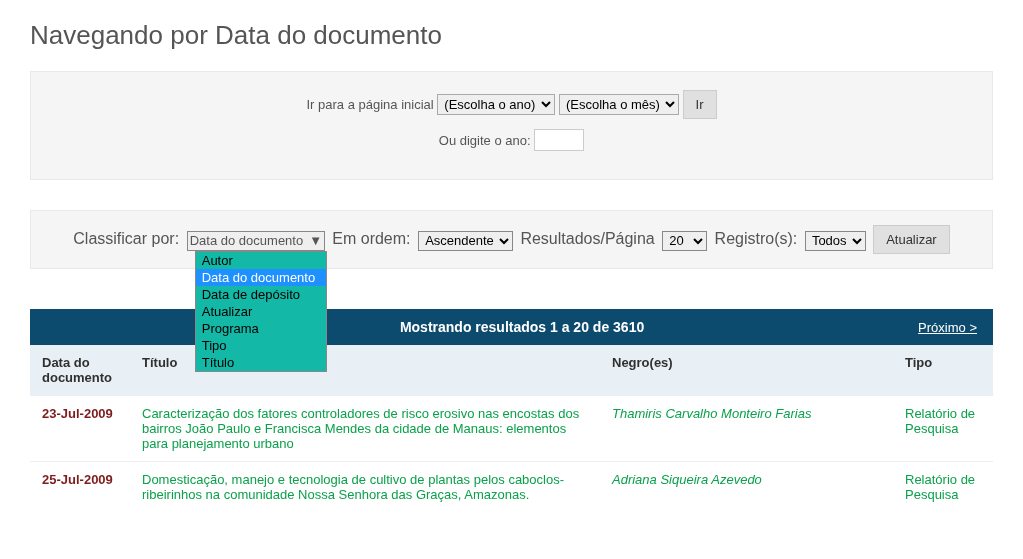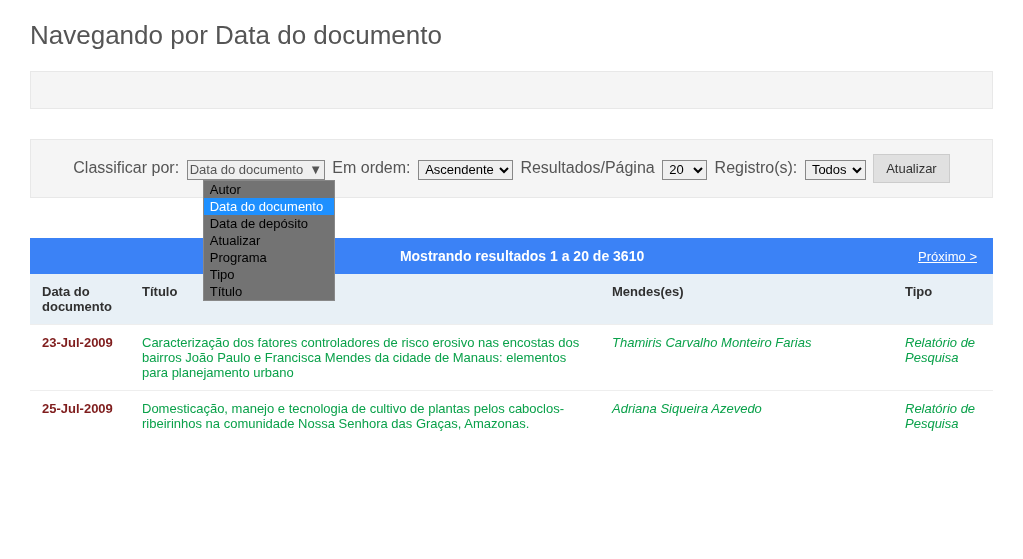--- a/index.html
+++ b/index.html
@@ -10,45 +10,59 @@
   .panel label { color: #555; font-size: 13px; }
   .btn { background: #e0e0e0; border: 1px solid #ccc; padding: 6px 12px; font-size: 13px; color: #333; cursor: pointer; }
   select.native { font-size: 13px; border: 1px solid #aaa; background: #efefef; padding: 1px 2px; }
   input.year { width: 50px; height: 22px; border: 1px solid #ccc; padding: 2px 4px; }
   .controls-bar { background: #f5f5f5; border: 1px solid #e8e8e8; padding: 14px 20px; text-align: center; position: relative; margin-bottom: 0; }
   .controls-bar .label { color: #555; font-size: 16px; margin-right: 4px; }
   .controls-bar select, .controls-bar .select-closed { font-size: 13px; border: 1px solid #888; background: #efefef; padding: 0 2px; height: 20px; display: inline-block; vertical-align: middle; }
   .select-box { position: relative; display: inline-block; vertical-align: middle; }
   .select-closed { min-width: 130px; text-align: left; cursor: pointer; line-height: 18px; }
   .select-closed .caret { float: right; margin-left: 6px; }
-  .dropdown-open { position: absolute; top: 20px; left: 16px; background: #737373; border: 1px solid #888; min-width: 132px; text-align: left; z-index: 100; }
+  .dropdown-open { position: absolute; top: 20px; left: 8px; background: #14b8a6; border: 1px solid #888; min-width: 132px; text-align: left; z-index: 100; }
   .dropdown-open .opt { padding: 1px 6px; font-size: 13px; color: #000; cursor: pointer; white-space: nowrap; }
   .dropdown-open .opt.selected { background: #1e90ff; color: #fff; }
-  .results-header { background: #3b82f6; color: #fff; padding: 10px 16px; display: flex; justify-content: space-between; align-items: flex-end; font-size: 14px; }
+  .results-header { background: #0c4a6e; color: #fff; padding: 10px 16px; display: flex; justify-content: space-between; align-items: flex-end; font-size: 14px; }
   .results-header .center { flex: 1; text-align: center; font-weight: bold; }
   .results-header .next { color: #fff; text-decoration: underline; font-size: 13px; cursor: pointer; }
   table.results { width: 100%; border-collapse: collapse; }
   table.results th { background: #e8f0f6; color: #303030; font-weight: bold; font-size: 13px; text-align: left; padding: 10px 12px; vertical-align: top; }
   table.results td { padding: 10px 12px; font-size: 13px; vertical-align: top; border-top: 1px solid #eee; }
   table.results td.date { text-align: left; font-weight: bold; color: #7f1d1d; white-space: nowrap; width: 100px; }
   table.results td.title a, table.results td.author, table.results td.type { color: #0aa14a; }
   table.results td.title a { text-decoration: none; }
   table.results td.author { font-style: italic; }
-  table.results td.type { font-style: italic; text-align: left; width: 100px; }
+  table.results td.type { text-align: left; width: 100px; }
   .col-date { width: 100px; }
   .col-title { width: 470px; }
   .col-author { }
   .col-type { width: 90px; }
 </style>
 </head>
 <body>
 
 <h2 class="page-title">Navegando por Data do documento</h2>
 
 <div class="panel">
+  <div class="panel-row">
+    <label>Ir para a página inicial</label>
+    <select class="native">
+      <option>(Escolha o ano)</option>
+    </select>
+    <select class="native">
+      <option>(Escolha o mês)</option>
+    </select>
+    <button class="btn">Ir</button>
+  </div>
+  <div class="panel-row">
+    <label>Ou digite o ano:</label>
+    <input class="year" type="text" style="">
+  </div>
 </div>
 
 <div class="controls-bar">
   <span class="label">Classificar por:</span>
   <span class="select-box">
     <span class="select-closed">
       <span>Data do documento</span><span class="caret">▼</span>
     </span>
     <div class="dropdown-open">
       <div class="opt">Autor</div>
@@ -81,21 +95,21 @@
   <span style="width:80px"></span>
   <span class="center">Mostrando resultados 1 a 20 de 3610</span>
   <a class="next">Próximo &gt;</a>
 </div>
 
 <table class="results">
   <thead>
     <tr>
       <th class="col-date">Data do documento</th>
       <th class="col-title">Título</th>
-      <th class="col-author">Mendes(es)</th>
+      <th class="col-author">Negro(es)</th>
       <th class="col-type">Tipo</th>
     </tr>
   </thead>
   <tbody id="rows-body">
       <tr>
         <td class="date">23-Jul-2009</td>
         <td class="title"><a href="#">Caracterização dos fatores controladores de risco erosivo nas encostas dos bairros João Paulo e Francisca Mendes da cidade de Manaus: elementos para planejamento urbano</a></td>
         <td class="author">Thamiris Carvalho Monteiro Farias</td>
         <td class="type">Relatório de Pesquisa</td>
       </tr>

